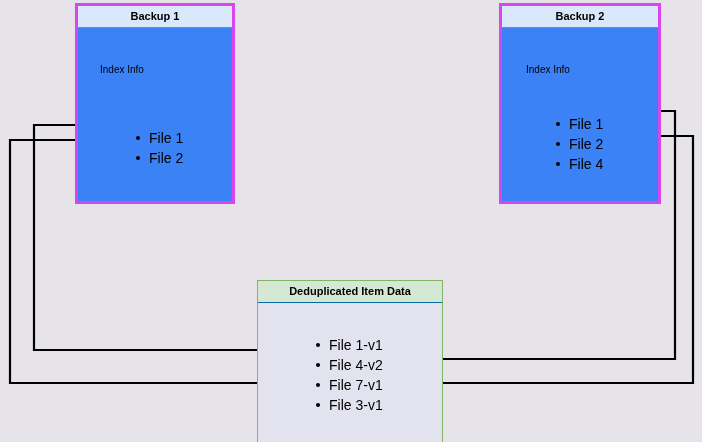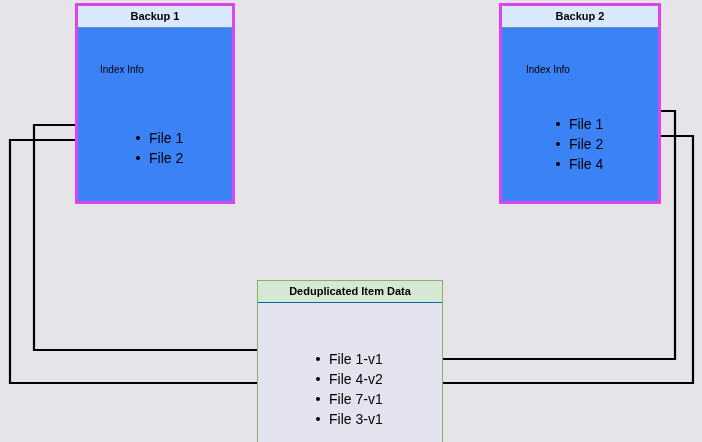--- a/index.html
+++ b/index.html
@@ -138,21 +138,21 @@
         <li>File 1</li>
         <li>File 2</li>
         <li>File 4</li>
       </ul>
     </div>
   </div>
 
   <div class="node green" id="node-dedup" style="left:257px; top:280px; width:186px; height:165px;">
     <div class="node-header">Deduplicated Item Data</div>
     <div class="node-body">
-      <ul class="bullets" style="left:48px; top:38px;">
+      <ul class="bullets" style="left:48px; top:24px;">
         <li>File 1-v1</li>
         <li>File 4-v2</li>
         <li>File 7-v1</li>
         <li>File 3-v1</li>
       </ul>
     </div>
   </div>
 
 </div>
 

